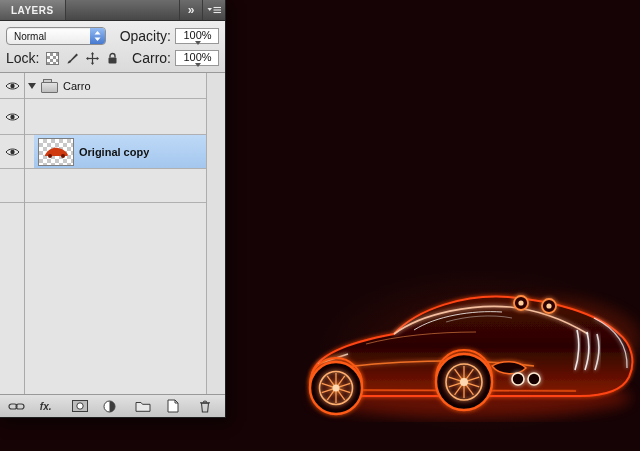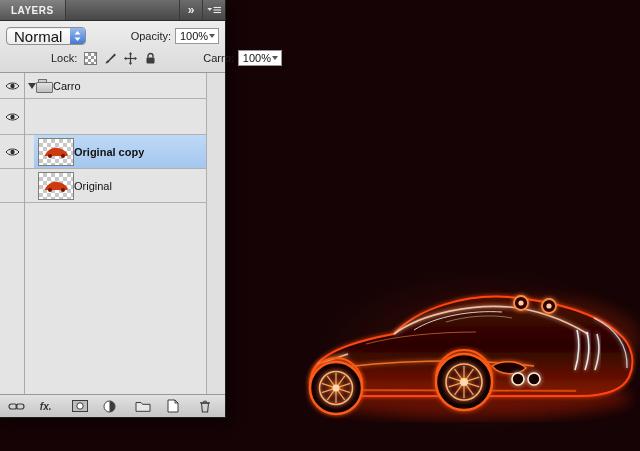--- a/index.html
+++ b/index.html
@@ -20,49 +20,49 @@
     display:flex;align-items:stretch;border-bottom:1px solid #2c2c2c;}
   .p-tab{padding:0 11px;display:flex;align-items:center;background:linear-gradient(#828282,#555);
     border-right:1px solid #3a3a3a;color:#f2f2f2;font-size:10px;font-weight:bold;letter-spacing:.5px;}
   .p-hspace{flex:1;}
   .hdr-btn{width:22px;display:flex;align-items:center;justify-content:center;color:#e9e9e9;
     font-size:12px;font-weight:bold;border-left:1px solid #3a3a3a;cursor:default;}
 
   .controls{flex:none;padding:4px 6px 3px;border-bottom:1px solid #999;
     background:linear-gradient(#eee,#dadada);}
   .ctl-row{display:flex;align-items:center;height:22px;}
-  .lbl{font-size:11px;color:#222;padding-left:45px;}
+  .lbl{font-size:14px;color:#222;}
   .combo{width:100px;height:18px;background:linear-gradient(#fff,#ececec);border:1px solid #8e8e8e;
     border-radius:4px;display:flex;align-items:center;box-shadow:inset 0 1px 1px rgba(0,0,0,.08);box-sizing:border-box;}
-  .combo-text{flex:1;padding-left:7px;font-size:15px;color:#111;}
+  .combo-text{flex:1;padding-left:7px;font-size:10px;color:#111;}
   .combo-step{width:15px;height:16px;margin-right:0;border-radius:0 3px 3px 0;
     background:linear-gradient(#93bbf3,#4679cf);display:flex;align-items:center;justify-content:center;}
   .right-group{margin-left:auto;display:flex;align-items:center;gap:4px;}
   .val-field{width:44px;height:16px;background:#fff;border:1px solid #979797;display:flex;
-    align-items:center;justify-content:space-between;padding:0 3px 0 4px;font-size:11px;color:#111;box-sizing:border-box;}
+    align-items:center;justify-content:space-between;padding:0 3px 0 4px;font-size:11px;color:#111;box-sizing:border-box;flex-direction:column;}
   .val-arrow{width:0;height:0;border-left:3.5px solid transparent;border-right:3.5px solid transparent;
     border-top:4px solid #555;}
   .lock-icons{display:flex;align-items:center;gap:5px;margin-left:6px;}
   .lk{width:15px;height:14px;display:flex;align-items:center;justify-content:center;}
   .checker-ic{width:11px;height:11px;border:1px solid #7a7a7a;background-color:#fff;
     background-image:linear-gradient(45deg,#9a9a9a 25%,transparent 25%,transparent 75%,#9a9a9a 75%),
       linear-gradient(45deg,#9a9a9a 25%,transparent 25%,transparent 75%,#9a9a9a 75%);
     background-size:6px 6px;background-position:0 0,3px 3px;}
 
   .list{flex:1;position:relative;background:#e4e4e4;padding-right:18px;overflow:hidden;}
   .list::before{content:"";position:absolute;left:24px;top:0;bottom:0;width:1px;background:#a9a9a9;z-index:3;pointer-events:none;}
   .list::after{content:"";position:absolute;right:18px;top:0;bottom:0;width:1px;background:#adadad;z-index:3;pointer-events:none;}
   .track{position:absolute;right:0;top:0;bottom:0;width:18px;background:#e0e0e0;}
 
   .row{display:flex;align-items:stretch;border-bottom:1px solid #b0b0b0;box-sizing:border-box;position:relative;}
   .h-group{height:26px;}
   .h-sub{height:36px;}
   .h-layer{height:34px;}
   .eye-well{width:24px;flex:none;display:flex;align-items:center;justify-content:center;}
-  .row-main{flex:1;display:flex;align-items:center;padding:0 4px;min-width:0;}
+  .row-main{flex:1;display:flex;align-items:center;gap:5px;padding:0 4px;min-width:0;}
   .row.selected .row-main{background:linear-gradient(#bed9f7,#a4c7ee);}
   .indent1{margin-left:10px;}
   .indent2{margin-left:2px;}
 
   .tri-down{width:0;height:0;border-left:4.5px solid transparent;border-right:4.5px solid transparent;
     border-top:6px solid #3a3a3a;flex:none;}
   .tri-right{width:0;height:0;border-top:4.5px solid transparent;border-bottom:4.5px solid transparent;
     border-left:6px solid #3a3a3a;flex:none;}
   .folder{width:17px;height:11px;background:linear-gradient(#e3e3e3,#bdbdbd);border:1px solid #6e6e6e;
     border-radius:1px;position:relative;margin-top:3px;flex:none;box-sizing:border-box;}
@@ -283,30 +283,20 @@
               <circle cx="11" cy="17" r="2" fill="#6e1402"></circle>
               <circle cx="24" cy="17" r="2" fill="#6e1402"></circle>
             </svg>
           </span>
           <span class="lname">Original copy</span>
         </div>
       </div>
 
       <div class="row h-layer">
         <div class="eye-well"></div>
-        <div class="row-main indent1">
-          <span class="thumb checker">
-            <svg viewBox="0 0 34 26">
-              <path d="M6 16 C9 10 15 8 19 9 C24 10 28 13 29 16 L28 17 L6 17 Z" fill="#cf3a10"></path>
-              <circle cx="11" cy="17" r="2" fill="#6e1402"></circle>
-              <circle cx="24" cy="17" r="2" fill="#6e1402"></circle>
-            </svg>
-          </span>
-          <span class="lname">Original</span>
-        </div>
       </div>
 
     </div>
 
     <div class="p-footer">
       <span class="f-btn">
         <svg width="17" height="9" viewBox="0 0 17 9">
           <rect x="1" y="2" width="8" height="5" rx="2.5" fill="none" stroke="#3d3d3d" stroke-width="1.2"></rect>
           <rect x="8" y="2" width="8" height="5" rx="2.5" fill="none" stroke="#3d3d3d" stroke-width="1.2"></rect>
         </svg>

